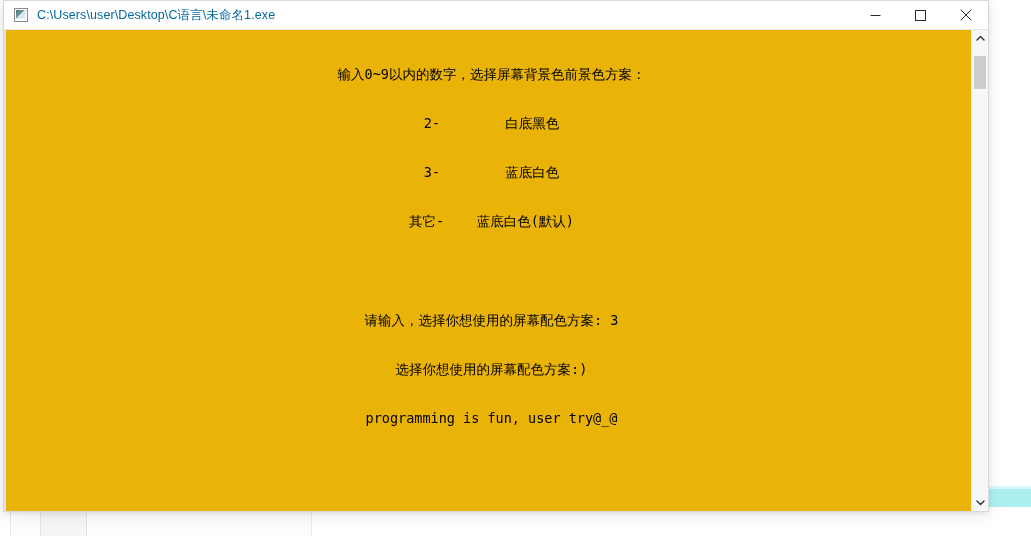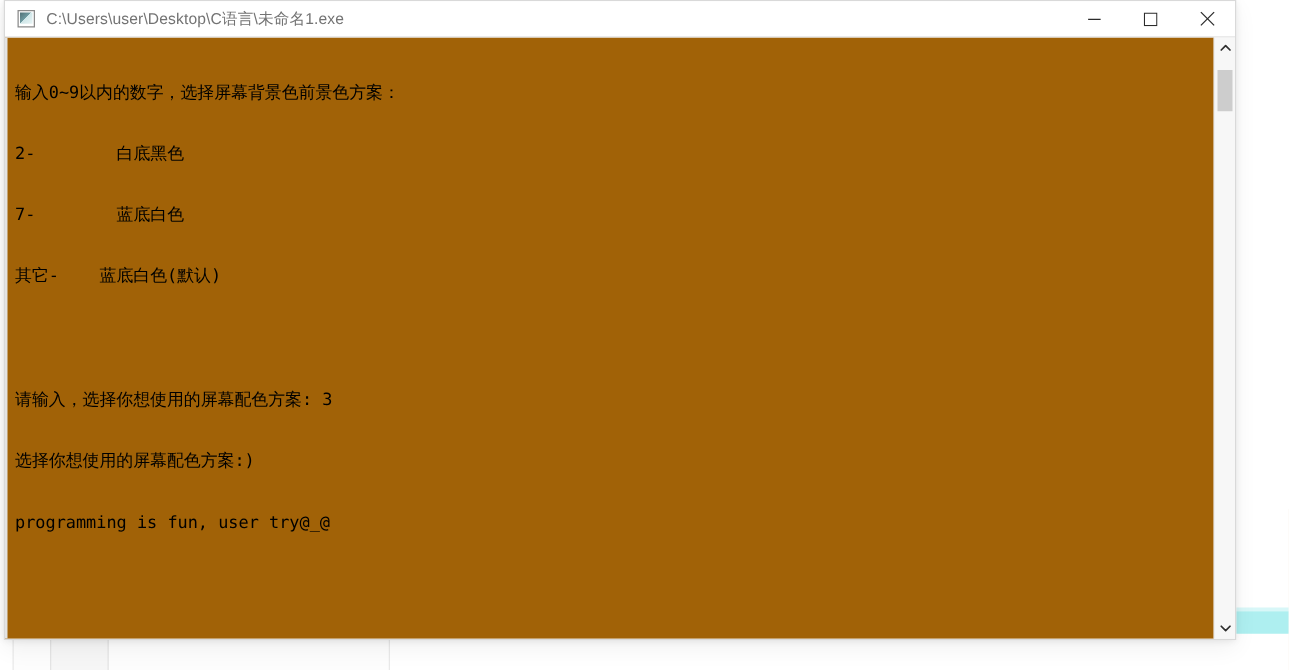--- a/index.html
+++ b/index.html
@@ -105,21 +105,21 @@
   #title-icon .icon-screen {
     position: absolute;
     left: 3px;
     top: 3px;
     right: 3px;
     bottom: 4px;
     background: linear-gradient(135deg,#4f6f75 0%, #6f9aa0 45%, #cfe6e8 46%, #e8f4f5 100%);
   }
   #title-text {
     font-size: 12.5px;
-    color: #737373;
+    color: #0369a1;
     font-family: "Liberation Sans", "DejaVu Sans", sans-serif;
     letter-spacing: 0.1px;
     white-space: nowrap;
   }
   #window-controls {
     margin-left: auto;
     display: flex;
     height: 28px;
   }
   .wc-btn {
@@ -136,24 +136,25 @@
   #console-body {
     flex: 1 1 auto;
     display: flex;
     background: #f2f2f2;
     border-top: 1px solid #e6e6e6;
     position: relative;
     overflow: hidden;
   }
   #console-screen {
     flex: 1 1 auto;
-    background: #a16207;
+    background: #eab308;
     padding: 3px 0 0 0;
     position: relative;
     overflow: hidden;
+    text-align: center;
   }
   #console-left-edge {
     position: absolute;
     left: 0;
     top: 0;
     bottom: 0;
     width: 2px;
     background: #e3e3e3;
   }
   #console-text {
@@ -242,21 +243,21 @@
       </div>
     </div>
 
     <div id="console-body">
 
       <div id="console-screen">
         <div id="console-left-edge"></div>
         <div id="console-text">
           <span class="cline">输入0~9以内的数字，选择屏幕背景色前景色方案：</span>
           <span class="cline">2-        白底黑色</span>
-          <span class="cline">7-        蓝底白色</span>
+          <span class="cline">3-        蓝底白色</span>
           <span class="cline">其它-    蓝底白色(默认)</span>
           <span class="cline blank">&nbsp;</span>
           <span class="cline">请输入，选择你想使用的屏幕配色方案: 3</span>
           <span class="cline">选择你想使用的屏幕配色方案:)</span>
           <span class="cline">programming is fun, user try@_@</span>
           <span class="cline blank">&nbsp;</span>
           
           
           
         </div>

